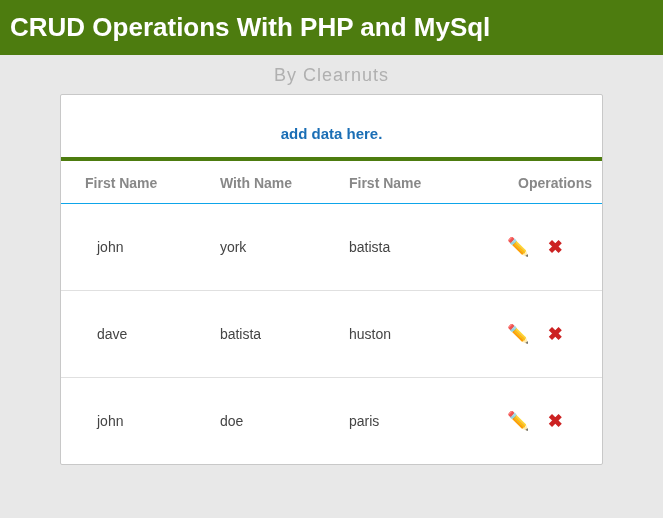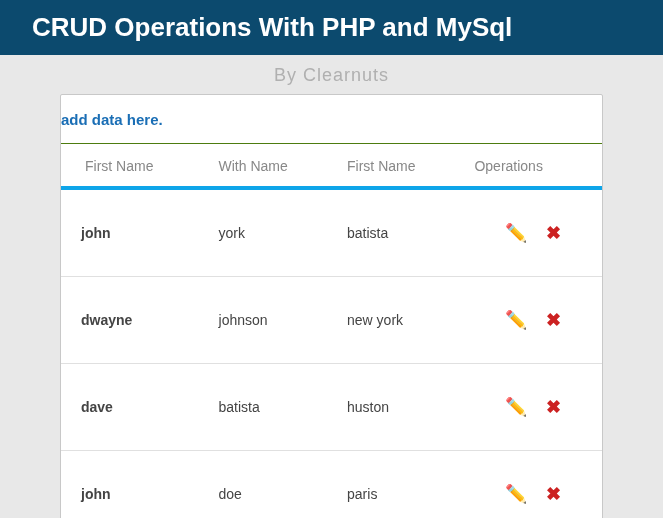--- a/index.html
+++ b/index.html
@@ -5,25 +5,25 @@
     * { box-sizing: border-box; margin: 0; padding: 0; }
 
     body {
       background-color: #e8e8e8;
       font-family: Arial, sans-serif;
       width: 663px;
       min-height: 518px;
     }
 
     .header {
-      background-color: #0c4a6e;
+      background-color: #4d7c0f;
       color: white;
       font-size: 26px;
       font-weight: bold;
-      padding: 12px 32px;
+      padding: 12px 10px;
     }
 
     .subtitle {
       text-align: center;
       color: #b0b0b0;
       font-size: 18px;
       padding: 10px 0 8px 0;
       letter-spacing: 1px;
       border-radius: 10px;
     }
@@ -33,66 +33,67 @@
       padding: 0 60px 30px 60px;
     }
 
     .table-wrapper {
       background: white;
       border: 1px solid #c8c8c8;
       border-radius: 2px;
     }
 
     .add-data-row {
-      text-align: left;
+      text-align: center;
       padding: 16px 0 14px 0;
-      border-bottom: 1px solid #4d7c0f;
+      border-bottom: 4px solid #4d7c0f;
+      margin-top: 14px;
     }
 
     .add-data-link {
       color: #1a6eb5;
       font-weight: bold;
       font-size: 15px;
       text-decoration: none;
       cursor: pointer;
     }
 
     table {
       width: 100%;
       border-collapse: collapse;
     }
 
     thead tr th {
       color: #888;
-      font-weight: normal;
+      font-weight: bold;
       font-size: 14px;
       padding: 14px 10px 12px 10px;
       text-align: left;
-      border-bottom: 4px solid #0ea5e9;
+      border-bottom: 1px solid #0ea5e9;
     }
 
     thead tr th:nth-child(1) { padding-left: 24px; }
-    thead tr th:nth-child(4) { text-align: left; }
+    thead tr th:nth-child(4) { text-align: right; }
 
     tbody tr {
       border-bottom: 1px solid #e0e0e0;
     }
 
     tbody tr:last-child {
       border-bottom: none;
     }
 
     tbody tr td {
       color: #444;
       font-size: 14px;
       padding: 16px 10px;
       text-align: left;
     }
 
-    tbody tr td:nth-child(1) { padding-left: 20px; font-weight: bold; }
+    tbody tr td:nth-child(1) { padding-left: 36px; }
 
     .ops-cell {
       text-align: center;
       display: flex;
       align-items: center;
       justify-content: center;
       gap: 18px;
       padding: 16px 10px;
     }
 
@@ -141,31 +142,20 @@
             <td>york</td>
             <td>batista</td>
             <td>
               <div class="ops-cell">
                 <span class="edit-icon">✏️</span>
                 <span class="delete-icon">✖</span>
               </div>
             </td>
           </tr>
           <tr>
-            <td>dwayne</td>
-            <td>johnson</td>
-            <td>new york</td>
-            <td>
-              <div class="ops-cell">
-                <span class="edit-icon">✏️</span>
-                <span class="delete-icon">✖</span>
-              </div>
-            </td>
-          </tr>
-          <tr>
             <td>dave</td>
             <td>batista</td>
             <td>huston</td>
             <td>
               <div class="ops-cell">
                 <span class="edit-icon">✏️</span>
                 <span class="delete-icon">✖</span>
               </div>
             </td>
           </tr>

